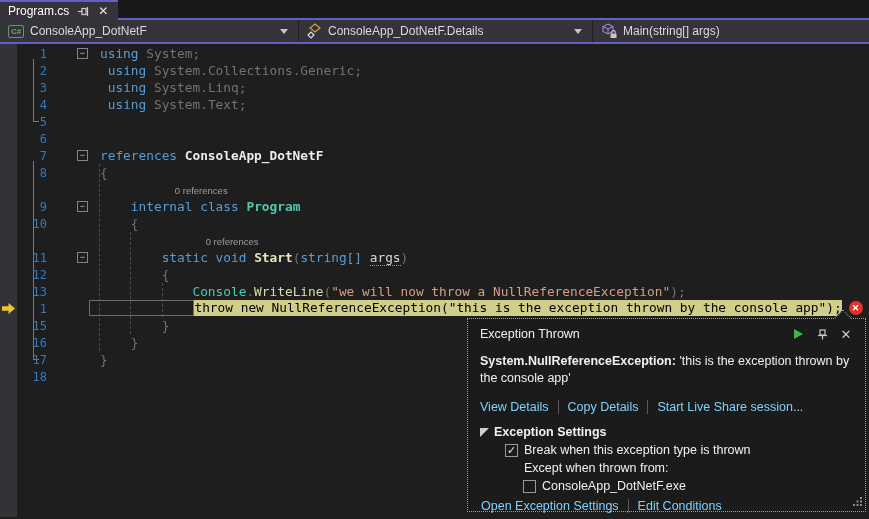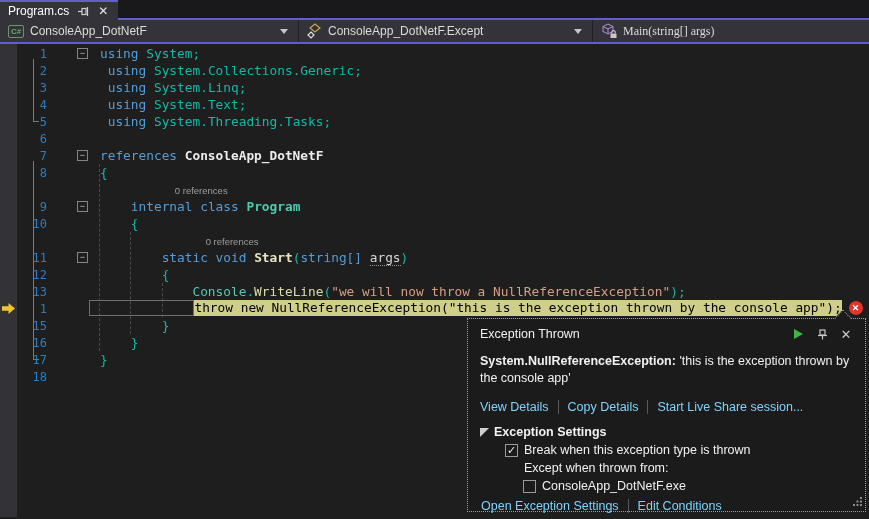--- a/index.html
+++ b/index.html
@@ -15,21 +15,21 @@
   .icon-btn { display:inline-flex; align-items:center; justify-content:center;
               width:14px; height:14px; color:#d0d0d0; cursor:default; }
   .xglyph { font-size:12px; color:#e8e8e8; line-height:1; }
 
   
   .navbar { display:flex; height:24px; background:#333339; border-bottom:2px solid #6060c8; }
   .nav-sec { display:flex; align-items:center; gap:6px; padding:0 8px; color:#dcdcdc; font-size:12px; }
   .nav-sec .label { flex:1; white-space:nowrap; overflow:hidden; }
   .nav-sec-1 { width:298px; }
   .nav-sec-2 { width:293px; }
-  .nav-sec-3 { flex:1;font-family:Liberation Serif, serif; }
+  .nav-sec-3 { flex:1; }
   .nav-div { width:1px; background:#202024; }
   .chev { width:0; height:0; border-left:4px solid transparent; border-right:4px solid transparent;
           border-top:5px solid #c5c5c5; margin-right:2px; }
   .csbox { display:inline-flex; align-items:center; justify-content:center; width:16px; height:13px;
            border:1px solid #6f936f; border-radius:2px; color:#5cb55c; font-size:8px; font-weight:bold; }
 
   
   .editor { position:relative; width:869px; height:473px; background:#1e1e1e; }
   .gutter-strip { position:absolute; left:0; top:0; width:17px; height:100%; background:#333337; }
   .guides { position:absolute; left:0; top:0; width:100%; height:100%; z-index:0; }
@@ -41,21 +41,21 @@
   .row { display:flex; height:17px; align-items:center; }
   .cell-gutter { width:17px; height:17px; position:relative; flex:none; }
   .cell-num { width:32px; flex:none; text-align:right; color:#2f7cbe;
               font-family:"DejaVu Sans Mono", monospace; font-size:12px; padding-right:2px; }
   .cell-out { width:51px; flex:none; position:relative; height:17px; }
   .fold-box { position:absolute; left:28px; top:3px; width:11px; height:11px; border:1px solid #858585;
               color:#c8c8c8; font-size:9px; line-height:9px; text-align:center; background:#1e1e1e; }
   .cell-code { flex:1; font-family:"DejaVu Sans Mono", monospace; font-size:12.8px;
                line-height:17px; white-space:pre; color:#d6d6d6; }
   .kw  { color:#569cd6; }
-  .pl  { color:#14b8a6; }
+  .pl  { color:#737373; }
   .plb { color:#ececec; font-weight:bold; }
   .ty  { color:#4ec9b0; }
   .tyb { color:#4ec9b0; font-weight:bold; }
   .me  { color:#dcdcaa; }
   .meb { color:#e6e6c0; font-weight:bold; }
   .st  { color:#d69d85; }
   .ar  { color:#d6d6d6; border-bottom:1px dotted #9b9b9b; }
   .lens-text { font-family:"Liberation Sans", sans-serif; font-size:9.5px; color:#9e9e9e;margin-left:44px; }
   .ws-box { display:inline-block; border:1px solid #6e6e6e; margin-left:-11px; padding-left:11px;
             height:16px; vertical-align:top; line-height:15px; }
@@ -123,21 +123,21 @@
   <div class="nav-div"></div>
   <div class="nav-sec nav-sec-2">
     <span style="display:inline-flex;">
       <svg width="15" height="16" viewBox="0 0 15 16">
           <g fill="none" stroke-width="1.2">
         <polygon points="8,1 13,5 8,9 3,5" stroke="#c8a84b"></polygon>
         <polygon points="4,9 7,12 4,15 1,12" stroke="#e0e0e0"></polygon>
       </g>
         </svg>
     </span>
-    <span class="label">ConsoleApp_DotNetF.Except</span>
+    <span class="label">ConsoleApp_DotNetF.Details</span>
     <span class="chev"></span>
   </div>
   <div class="nav-div"></div>
   <div class="nav-sec nav-sec-3">
     <span style="display:inline-flex;">
       <svg width="16" height="16" viewBox="0 0 16 16">
         <g fill="none" stroke="#a886c8" stroke-width="1.1">
           <polygon points="7,1 12,3.5 12,8.5 7,11 2,8.5 2,3.5"></polygon>
           <polyline points="2,3.5 7,6 12,3.5"></polyline>
             <line x1="7" y1="6" x2="7" y2="11"></line>
@@ -191,21 +191,20 @@
       <div class="row">
         <div class="cell-gutter"></div>
         <div class="cell-num">4</div>
         <div class="cell-out"></div>
         <div class="cell-code"><span class="pl"> </span><span class="kw">using</span><span class="pl"> System.Text;</span></div>
       </div>
       <div class="row">
         <div class="cell-gutter"></div>
         <div class="cell-num">5</div>
         <div class="cell-out"></div>
-        <div class="cell-code"><span class="pl"> </span><span class="kw">using</span><span class="pl"> System.Threading.Tasks;</span></div>
       </div>
       <div class="row">
         <div class="cell-gutter"></div>
         <div class="cell-num">6</div>
         <div class="cell-out"></div>
         <div class="cell-code"></div>
       </div>
       <div class="row">
         <div class="cell-gutter"></div>
         <div class="cell-num">7</div>

